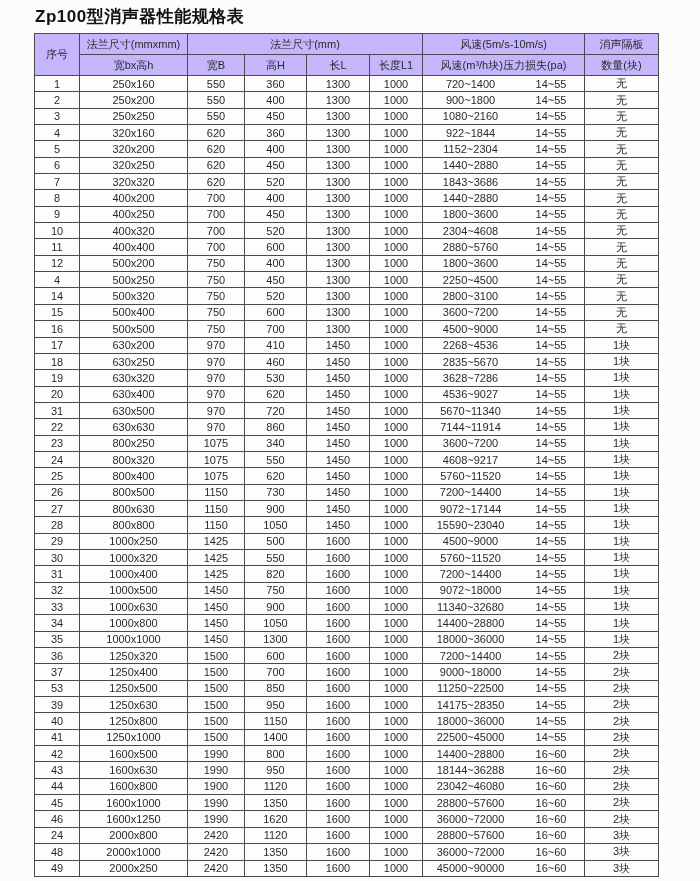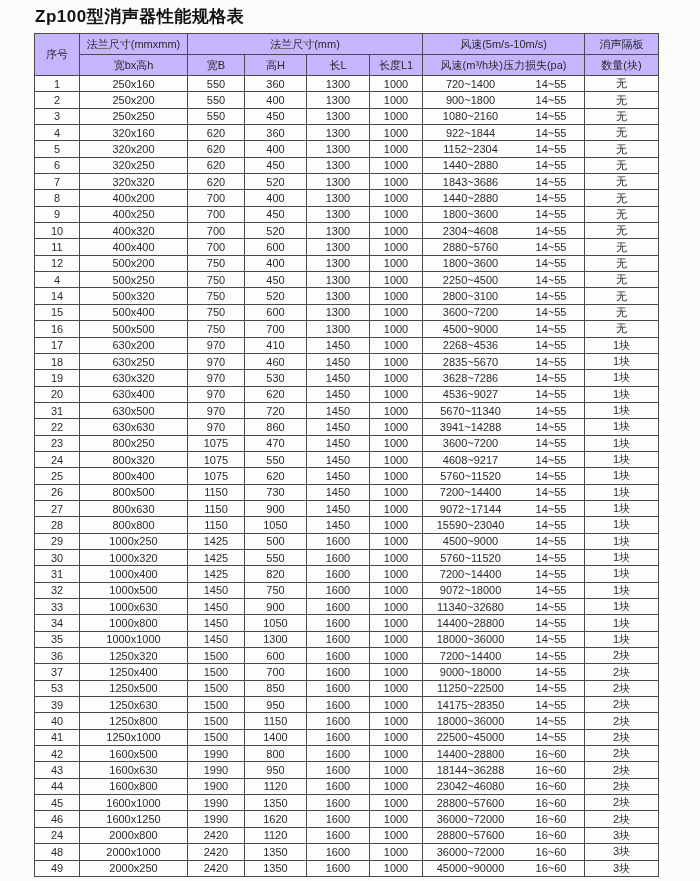--- a/index.html
+++ b/index.html
@@ -405,31 +405,31 @@
         </tr>
         <tr>
           <td>22</td>
           <td>630x630</td>
           <td>970</td>
           <td>860</td>
           <td>1450</td>
           <td>1000</td>
           <td class="wind">
             <span class="inner">
-              <span class="flow">3941~14288</span>
+              <span class="flow">7144~11914</span>
               <span class="loss">14~55</span>
             </span>
           </td>
           <td>1块</td>
         </tr>
         <tr>
           <td>23</td>
           <td>800x250</td>
           <td>1075</td>
-          <td>470</td>
+          <td>340</td>
           <td>1450</td>
           <td>1000</td>
           <td class="wind">
             <span class="inner">
               <span class="flow">3600~7200</span>
               <span class="loss">14~55</span>
             </span>
           </td>
           <td>1块</td>
         </tr>

